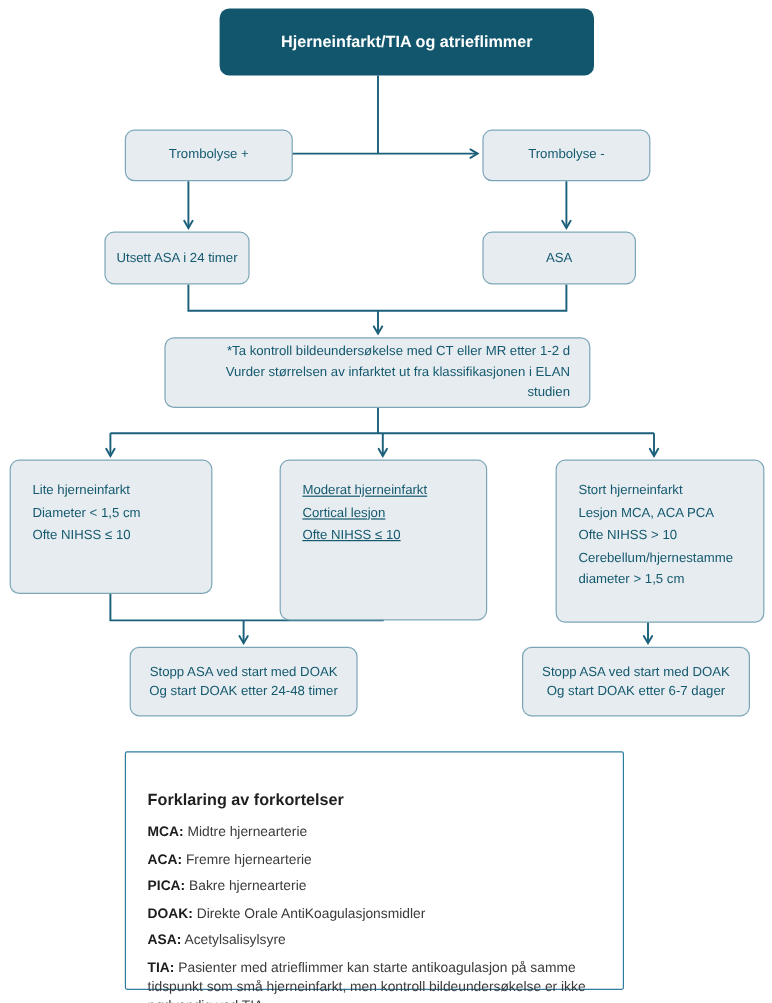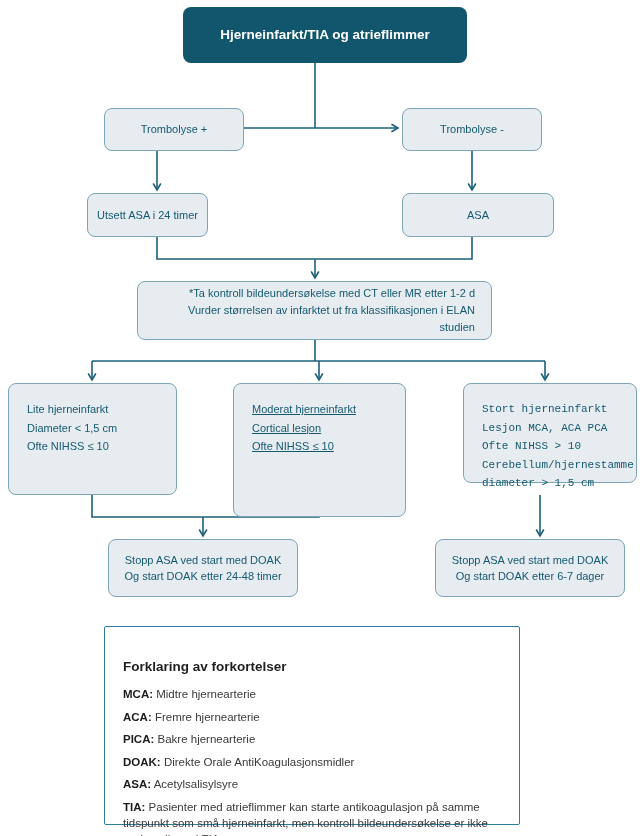--- a/index.html
+++ b/index.html
@@ -120,58 +120,58 @@
     <path d="M92,361 V380" marker-end="url(#arrow)"></path>
     <path d="M319,361 V380" marker-end="url(#arrow)"></path>
     <path d="M545,361 V380" marker-end="url(#arrow)"></path>
 
     <path d="M92,495 V517 H319 V495"></path>
     <path d="M203,517 V536" marker-end="url(#arrow)"></path>
 
     <path d="M540,495 V536" marker-end="url(#arrow)"></path>
   </svg>
 
-  <div class="node header-node" style="left:183px; top:7px; width:284px; height:56px;">
+  <div class="node header-node" style="left:183px; top:7px; width:312px; height:56px;">
     <span>Hjerneinfarkt/TIA og atrieflimmer</span>
   </div>
 
   <div class="node center" style="left:104px; top:108px; width:140px; height:43px;">
     <span>Trombolyse +</span>
   </div>
 
   <div class="node center" style="left:402px; top:108px; width:140px; height:43px;justify-content:center;">
     <span>Trombolyse -</span>
   </div>
 
   <div class="node center" style="left:87px; top:193px; width:121px; height:44px;">
     <span>Utsett ASA i 24 timer</span>
   </div>
 
-  <div class="node center" style="left:402px; top:193px; width:152px; height:44px;">
+  <div class="node center" style="left:402px; top:193px; width:128px; height:44px;">
     <span>ASA</span>
   </div>
 
   <div class="node leftalign kontroll" style="left:137px; top:281px; width:355px; height:59px;text-align:right;">
     <div>*Ta kontroll bildeundersøkelse med CT eller MR etter 1-2 d</div>
     <div>Vurder størrelsen av infarktet ut fra klassifikasjonen i ELAN studien</div>
   </div>
 
   <div class="node leftalign bigbox" style="left:8px; top:383px; width:169px; height:112px;">
     <div>Lite hjerneinfarkt</div>
     <div>Diameter &lt; 1,5 cm</div>
     <div>Ofte NIHSS ≤ 10</div>
   </div>
 
   <div class="node leftalign bigbox" style="left:233px; top:383px; width:173px; height:134px;text-decoration:underline;">
     <div>Moderat hjerneinfarkt</div>
     <div>Cortical lesjon</div>
     <div>Ofte NIHSS ≤ 10</div>
   </div>
 
-  <div class="node leftalign bigbox" style="left:463px; top:383px; width:174px; height:100px;font-family:Liberation Mono, monospace;">
+  <div class="node leftalign bigbox" style="left:463px; top:383px; width:174px; height:136px;">
     <div>Stort hjerneinfarkt</div>
     <div>Lesjon MCA, ACA PCA</div>
     <div>Ofte NIHSS &gt; 10</div>
     <div>Cerebellum/hjernestamme</div>
     <div>diameter &gt; 1,5 cm</div>
   </div>
 
   <div class="node center stopbox" style="left:108px; top:539px; width:190px; height:58px;">
     <div>Stopp ASA ved start med DOAK</div>
     <div>Og start DOAK etter 24-48 timer</div>

